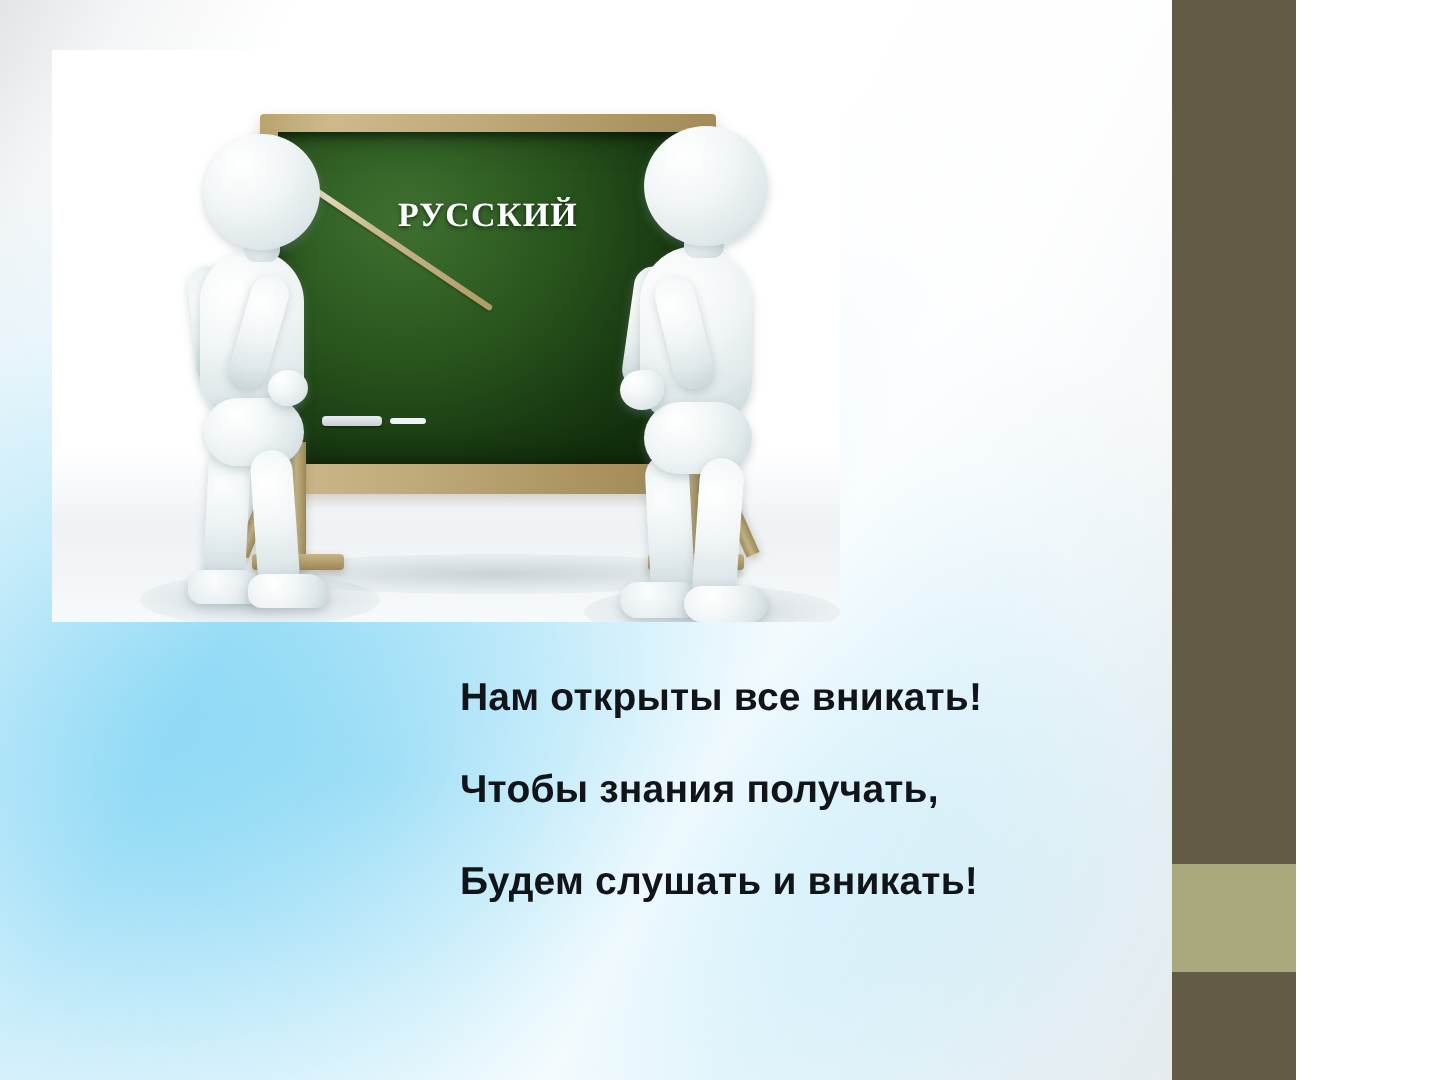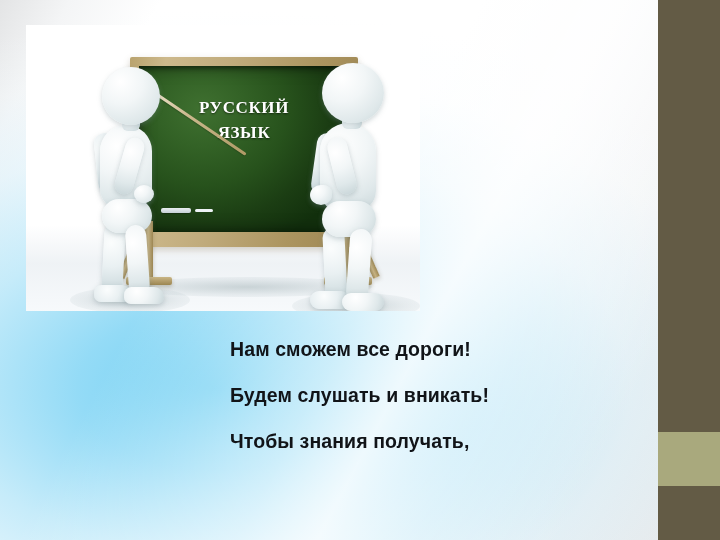--- a/index.html
+++ b/index.html
@@ -6,21 +6,21 @@
   html, body { width:720px; height:540px; overflow:hidden; }
   body {
     font-family: "Liberation Sans", sans-serif;
     background:#ffffff;
     position:relative;
   }
 
   
   #slide {
     position:absolute; inset:0;
-    width:720px; height:540px;
+    width:648px; height:540px;
     overflow:hidden;
     background:#c4b5fd;
   }
 
   
   .bg-base {
     position:absolute; inset:0;
     background:
       radial-gradient(120% 95% at 30% 72%,
          rgba(108,206,242,0.95) 0%,
@@ -232,21 +232,20 @@
       <div class="leg post-r"></div>
       <div class="bolt" style="top:66px;"></div>
       <div class="bolt" style="top:126px;"></div>
       <div class="bolt" style="top:186px;"></div>
 
       <div class="board-wrap">
         <div class="board-frame"></div>
         <div class="board-face">
           <div class="board-text">
             <div>РУССКИЙ</div>
-            <div>ЯЗЫК</div>
           </div>
           <div class="chalk-ledge"></div>
           <div class="chalk-ledge2"></div>
         </div>
       </div>
 
       <div class="leg leg-vert-l"></div>
       <div class="leg leg-diag-l"></div>
       <div class="leg leg-foot-l"></div>
       <div class="leg leg-vert-r"></div>
@@ -280,18 +279,18 @@
         <div class="neck      mat-d"></div>
         <div class="head      mat-l sh"></div>
         <div class="arm-front mat-l sh"></div>
         <div class="hand      mat-l sh"></div>
       </div>
 
     </div>
   </div>
 
   <div class="poem">
-    <div class="poem-line">Нам сможем все дороги!</div>
+    <div class="poem-line">Нам открыты все вникать!</div>
+    <div class="poem-line">Чтобы знания получать,</div>
     <div class="poem-line">Будем слушать и вникать!</div>
-    <div class="poem-line">Чтобы знания получать,</div>
   </div>
 
 </div>
 
 </body></html>

